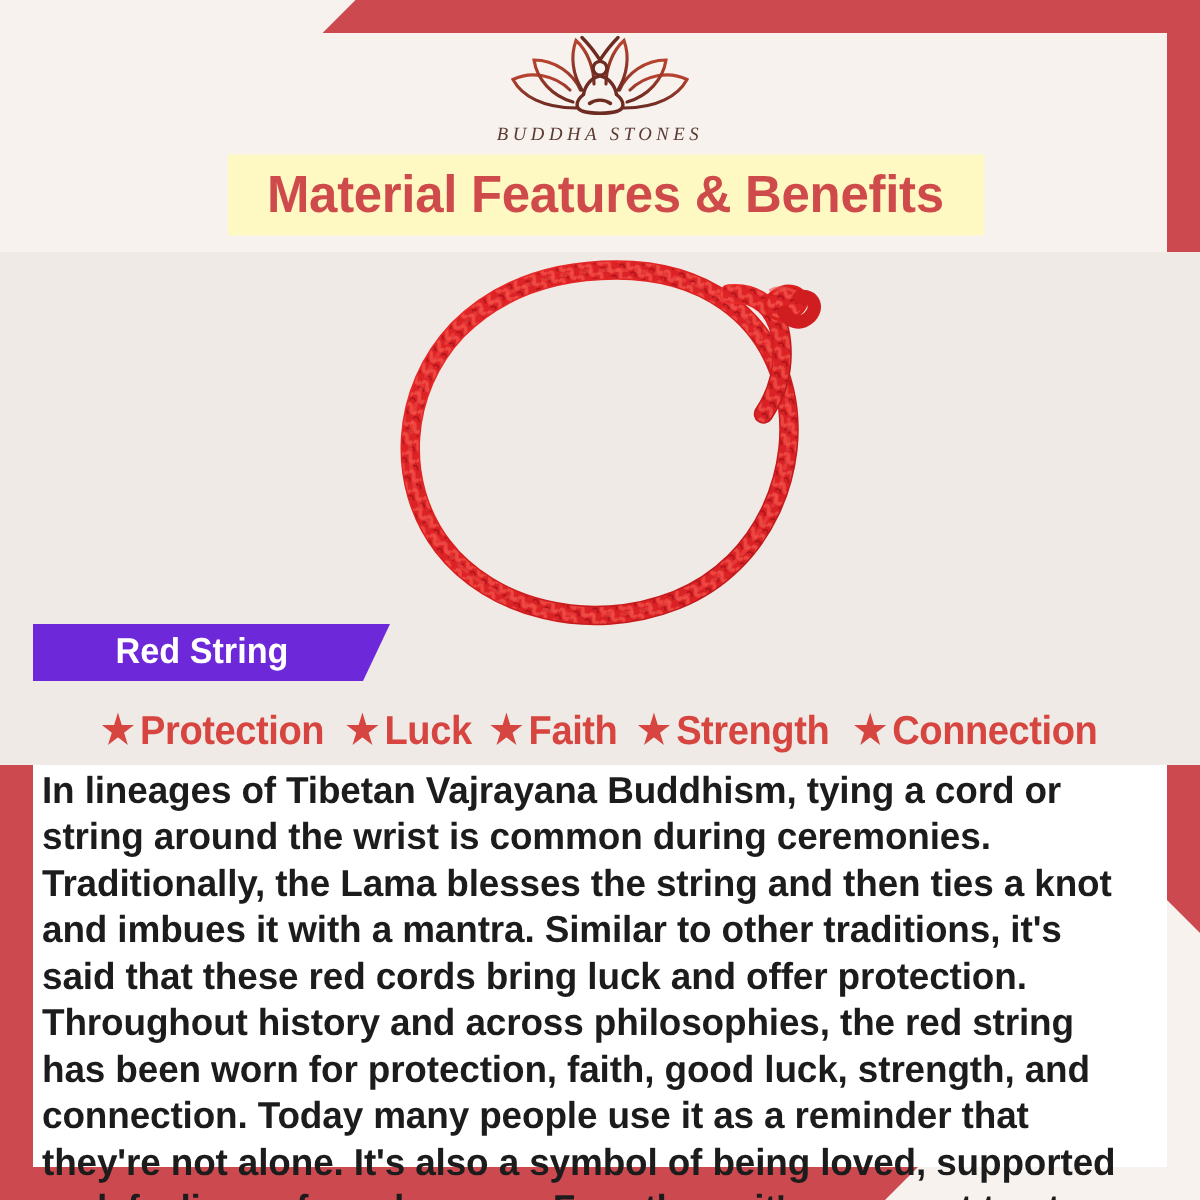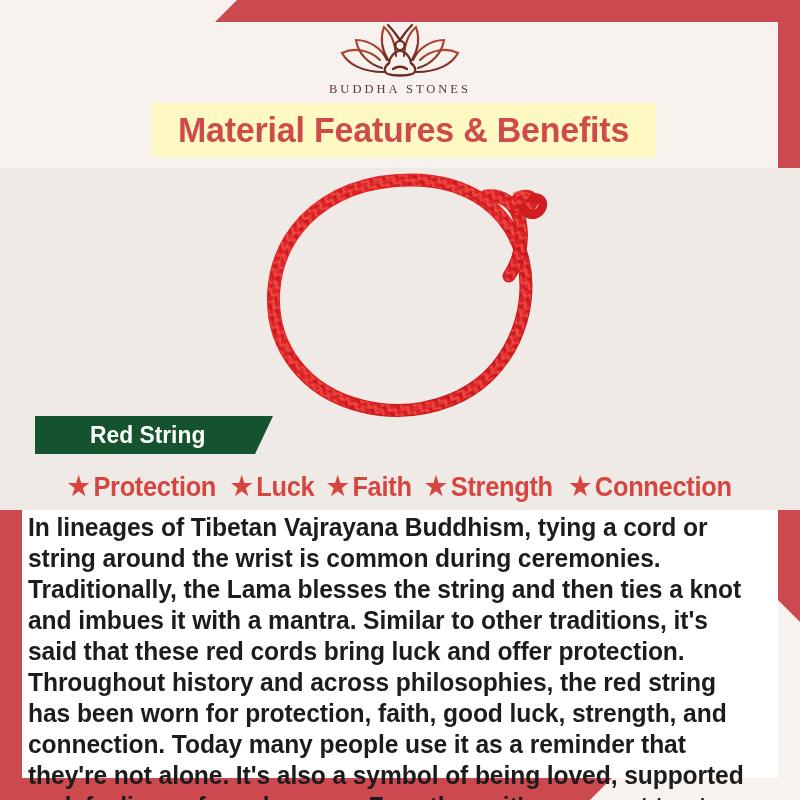--- a/index.html
+++ b/index.html
@@ -53,21 +53,21 @@
   
   #logo-wrap {
     position:absolute; left:0; top:20px; width:800px; height:80px;
     display:flex; flex-direction:column; align-items:center; justify-content:flex-start;
   }
   #logo-mark { width:148px; height:60px; display:block; }
   #logo-word {
     margin-top:2px;
     font-family:"Liberation Serif", serif;
     font-size:12.5px; letter-spacing:3px;
-    color:#5b3a33; font-weight:400;
+    color:#5b3a33; font-weight:400;font-style:italic;
   }
 
   
   #title-band {
     position:absolute; left:152px; top:103px; width:504px; height:54px;
     background:#fef9c3;
     display:flex; align-items:center; justify-content:center;
   }
   #title-text {
     font-family:"Liberation Sans Narrow","Liberation Sans", sans-serif;
@@ -78,23 +78,23 @@
     white-space:nowrap;
     transform:scaleX(0.97);
   }
 
   
   #bracelet { position:absolute; left:243px; top:168px; width:330px; height:258px; }
 
   
   #banner {
     position:absolute; left:22px; top:416px; width:238px; height:38px;
-    background:#14532d;
+    background:#6d28d9;
     clip-path: polygon(0 0, 100% 0, calc(100% - 18px) 100%, 0 100%);
-    display:flex; align-items:center;margin-left:13px;
+    display:flex; align-items:center;
   }
   #banner-text {
     margin-left:52px;
     color:#ffffff;
     font-family:"Liberation Sans Narrow","Liberation Sans", sans-serif;
     font-weight:bold; font-size:24px;
     letter-spacing:0px;
     transform:scaleX(0.95);
   }
 

